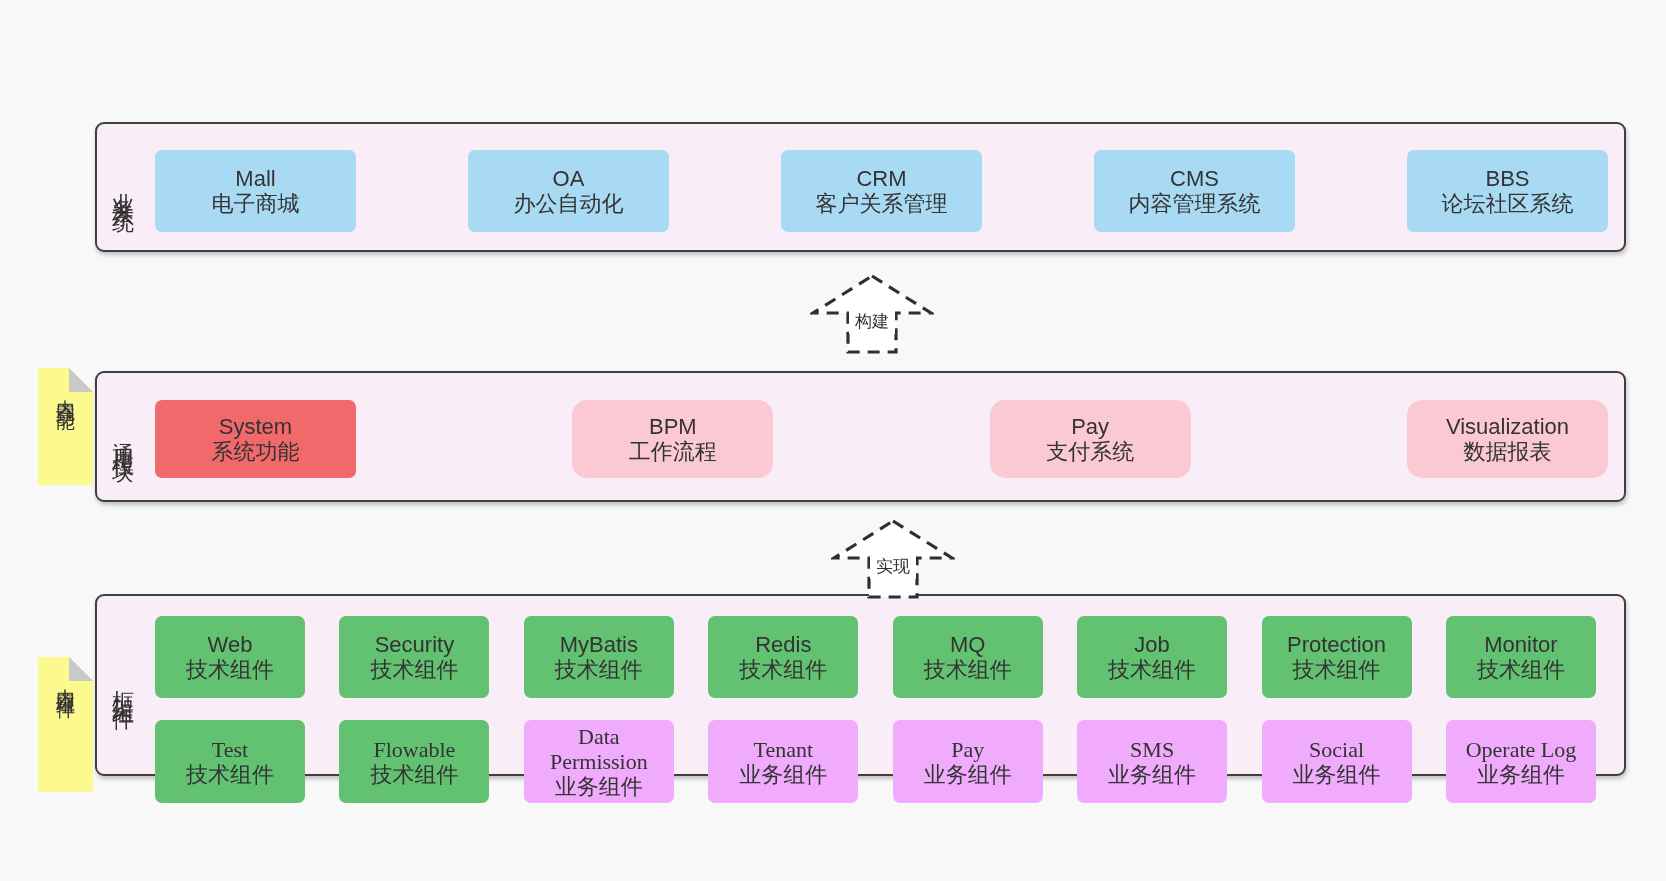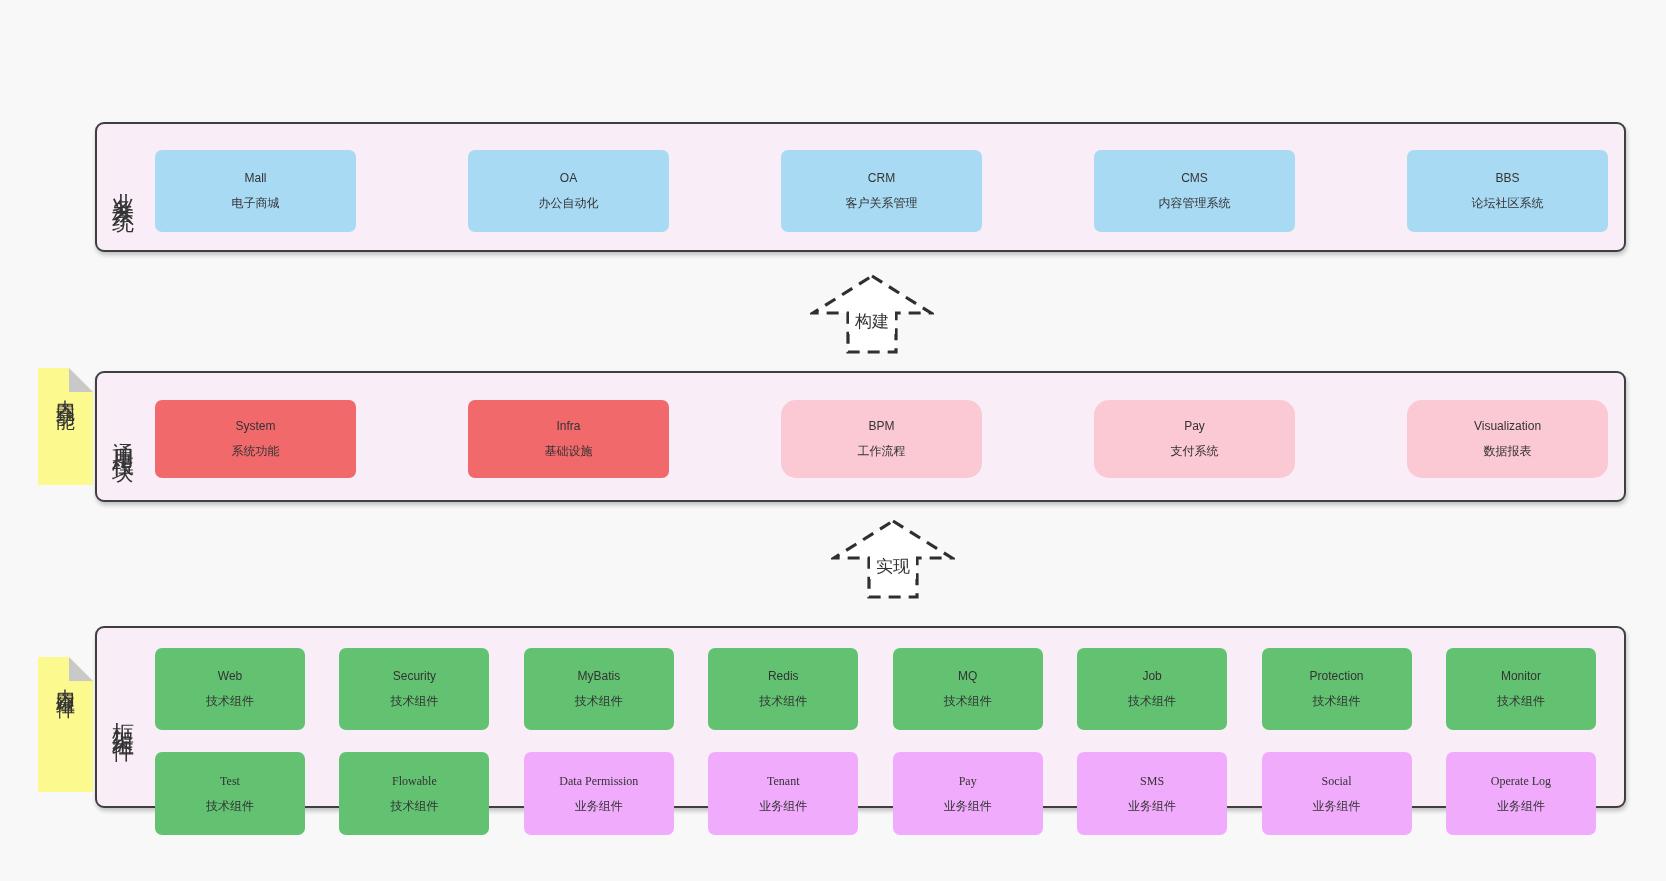--- a/index.html
+++ b/index.html
@@ -19,21 +19,21 @@
     left:95px;
     width:1531px;
     background:#f9eef7;
     border:2px solid #3f3f3f;
     border-radius:9px;
     box-shadow:1px 3px 4px rgba(0,0,0,0.22);
     z-index:2;
   }
   #sec-business   { top:122px; height:130px; }
   #sec-modules    { top:371px; height:131px; }
-  #sec-components { top:626px; height:182px; }
+  #sec-components { top:594px; height:182px; }
 
   .vlabel {
     position:absolute;
     left:11px;
     top:50%;
     transform:translateY(-50%);
     writing-mode:vertical-rl;
     text-orientation:upright;
     font-size:22px;
     letter-spacing:6px;
@@ -53,21 +53,21 @@
   #sec-components .row-2 { left:58px; right:28px; top:124px; height:83px;font-family:Liberation Serif, serif; }
 
   
   .box {
     border-radius:7px;
     display:flex;
     flex-direction:column;
     justify-content:center;
     align-items:center;
     text-align:center;
-    font-size:12px;
+    font-size:22px;
     line-height:25px;
     color:#333;
     padding:2px 6px;
   }
   .w6 { width:201px; }
   .w8 { width:150px; }
   .blue        { background:#a9daf4; }
   .red         { background:#f2696c; }
   .pink        { background:#fbc9d3;border-radius:15px; }
   .green       { background:#62c272; }
@@ -158,24 +158,20 @@
     <text x="62" y="54" text-anchor="middle">构建</text>
   </svg>
 
   <section class="panel" id="sec-modules">
     <div class="vlabel">通用模块</div>
     <div class="row">
       <div class="box red w6">
         <div>System</div>
         <div>系统功能</div>
       </div>
-      <div class="box red w6">
-        <div>Infra</div>
-        <div>基础设施</div>
-      </div>
       <div class="box pink w6">
         <div>BPM</div>
         <div>工作流程</div>
       </div>
       <div class="box pink w6">
         <div>Pay</div>
         <div>支付系统</div>
       </div>
       <div class="box pink w6">
         <div>Visualization</div>

